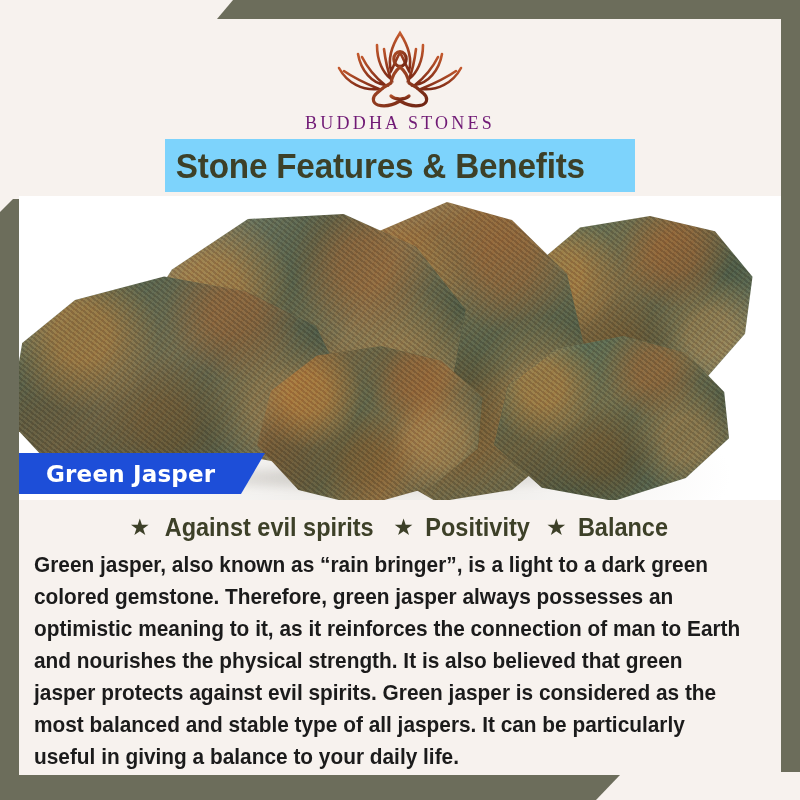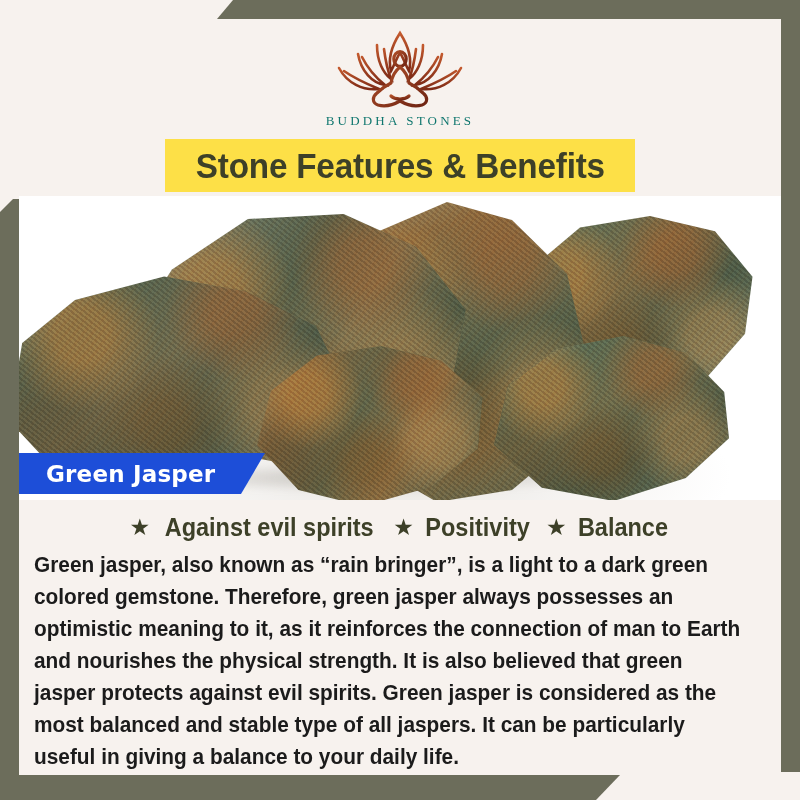--- a/index.html
+++ b/index.html
@@ -30,29 +30,29 @@
   
   .page{position:absolute;left:19px;top:19px;width:762px;height:756px;background:#f7f2ee;}
 
   
   .header{position:absolute;left:0;top:0;width:762px;height:128px;}
   .logo-wrap{position:absolute;left:50%;top:8px;transform:translateX(-50%);width:200px;text-align:center;}
   .lotus{display:block;margin:0 auto;}
   .wordmark{
     margin-top:2px;
     font-family:"Liberation Serif", serif;
-    font-size:13px;letter-spacing:3.2px;color:#0f766e;font-weight:400;
+    font-size:18px;letter-spacing:3.2px;color:#701a75;font-weight:400;
     text-align:center;
   }
 
   
   .title-banner{
     position:absolute;left:146px;top:120px;width:470px;height:53px;
-    background:#fde047;
-    display:flex;align-items:center;justify-content:center;
+    background:#7dd3fc;
+    display:flex;align-items:center;justify-content:flex-start;
   }
   .title-text{
     font-family:"Liberation Sans Narrow","Liberation Sans",sans-serif;
     font-weight:700;font-size:35px;color:#3d4028;
     letter-spacing:-0.2px;transform:scaleX(0.95);white-space:nowrap;
   }
 
   
   .photo{
     position:absolute;left:0;top:177px;width:762px;height:304px;

